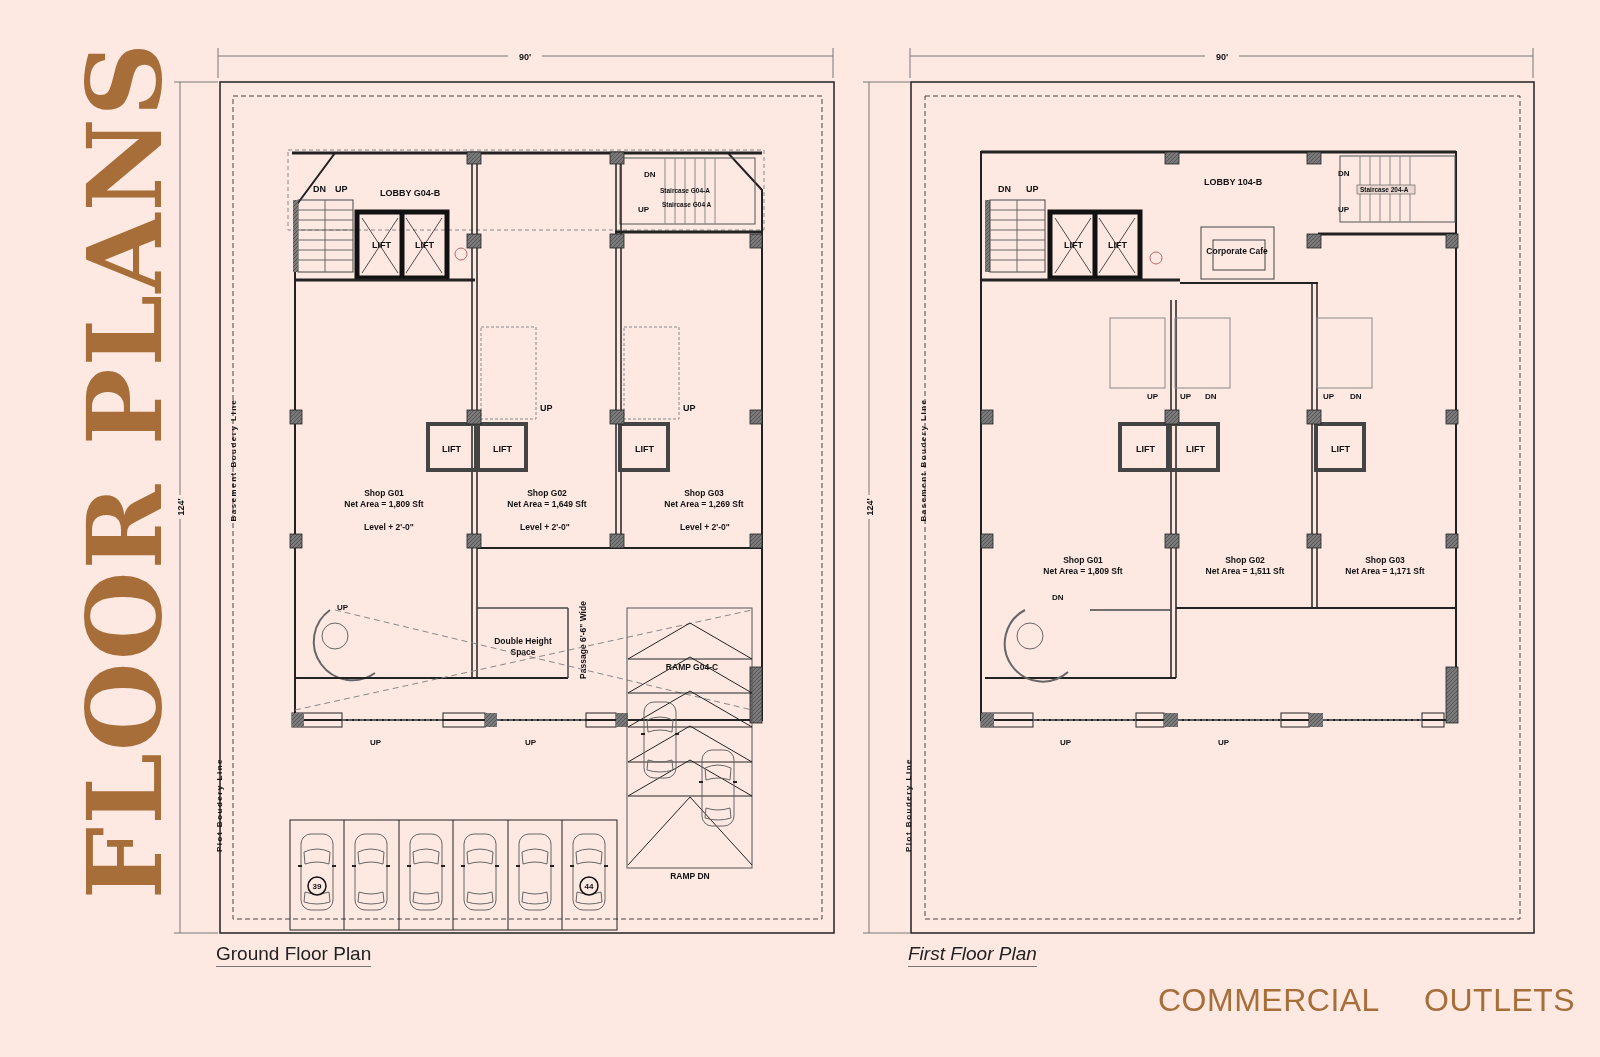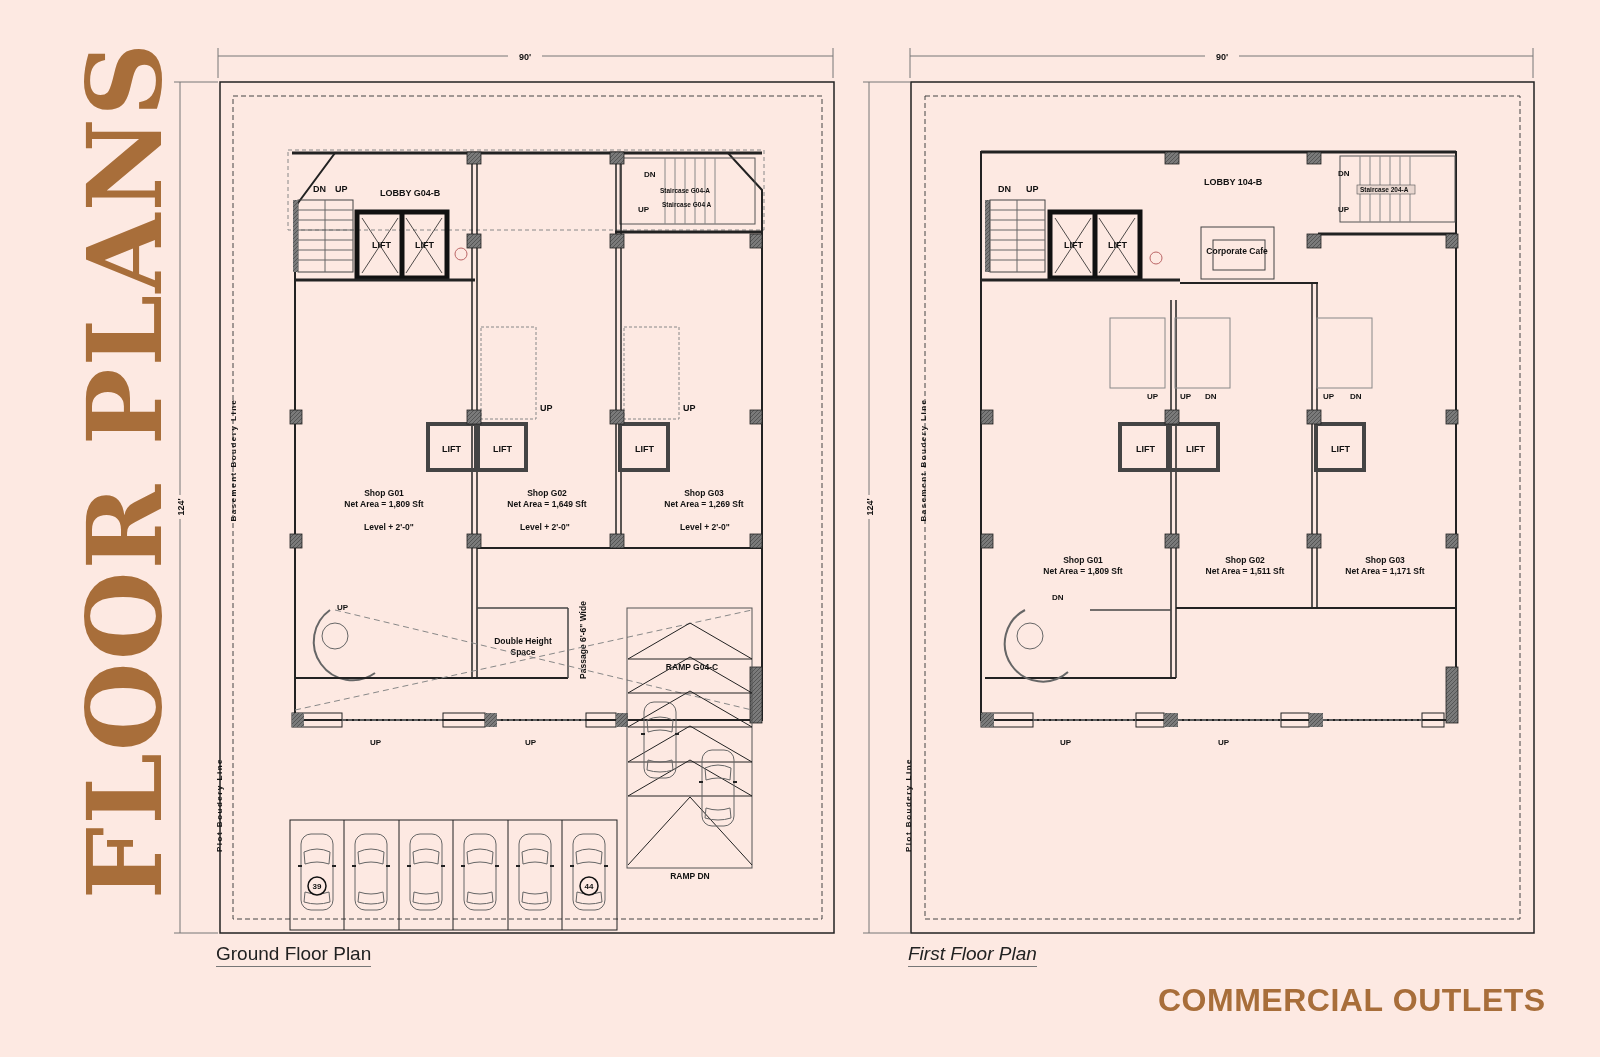--- a/index.html
+++ b/index.html
@@ -2,22 +2,22 @@
 <html><head>
 <meta charset="utf-8">
 <style>
   html,body{margin:0;padding:0;}
   body{width:1600px;height:1057px;background:#fde9e2;position:relative;overflow:hidden;font-family:"Liberation Sans",sans-serif;}
   .vtitle{position:absolute;left:70px;top:95px;width:110px;height:750px;}
   .vtitle span{position:absolute;left:50%;top:50%;transform:translate(-50%,-50%) rotate(-90deg);white-space:nowrap;font-family:"DejaVu Serif",serif;font-weight:bold;font-size:102px;color:#a86e3a;letter-spacing:2px;}
   svg.plan{position:absolute;left:0;top:0;}
   .caption{position:absolute;font-size:19px;color:#222;border-bottom:1px solid #777;padding-bottom:1px;}
   .brand{position:absolute;left:1158px;top:982px;font-size:32px;color:#a86e3a;letter-spacing:0.5px;}
-  .brand b{font-weight:bold;}
-  .brand span.light{font-weight:bold;}
+  .brand b{font-weight:normal;}
+  .brand span.light{font-weight:normal;margin-left:36px;}
   svg text{font-family:"Liberation Sans",sans-serif;font-weight:bold;fill:#111;}
 </style>
 </head>
 <body>
 
 <div class="vtitle">
     <span>FLOOR PLANS</span>
   </div>
 
 <svg class="plan" width="1600" height="1057" viewBox="0 0 1600 1057">

